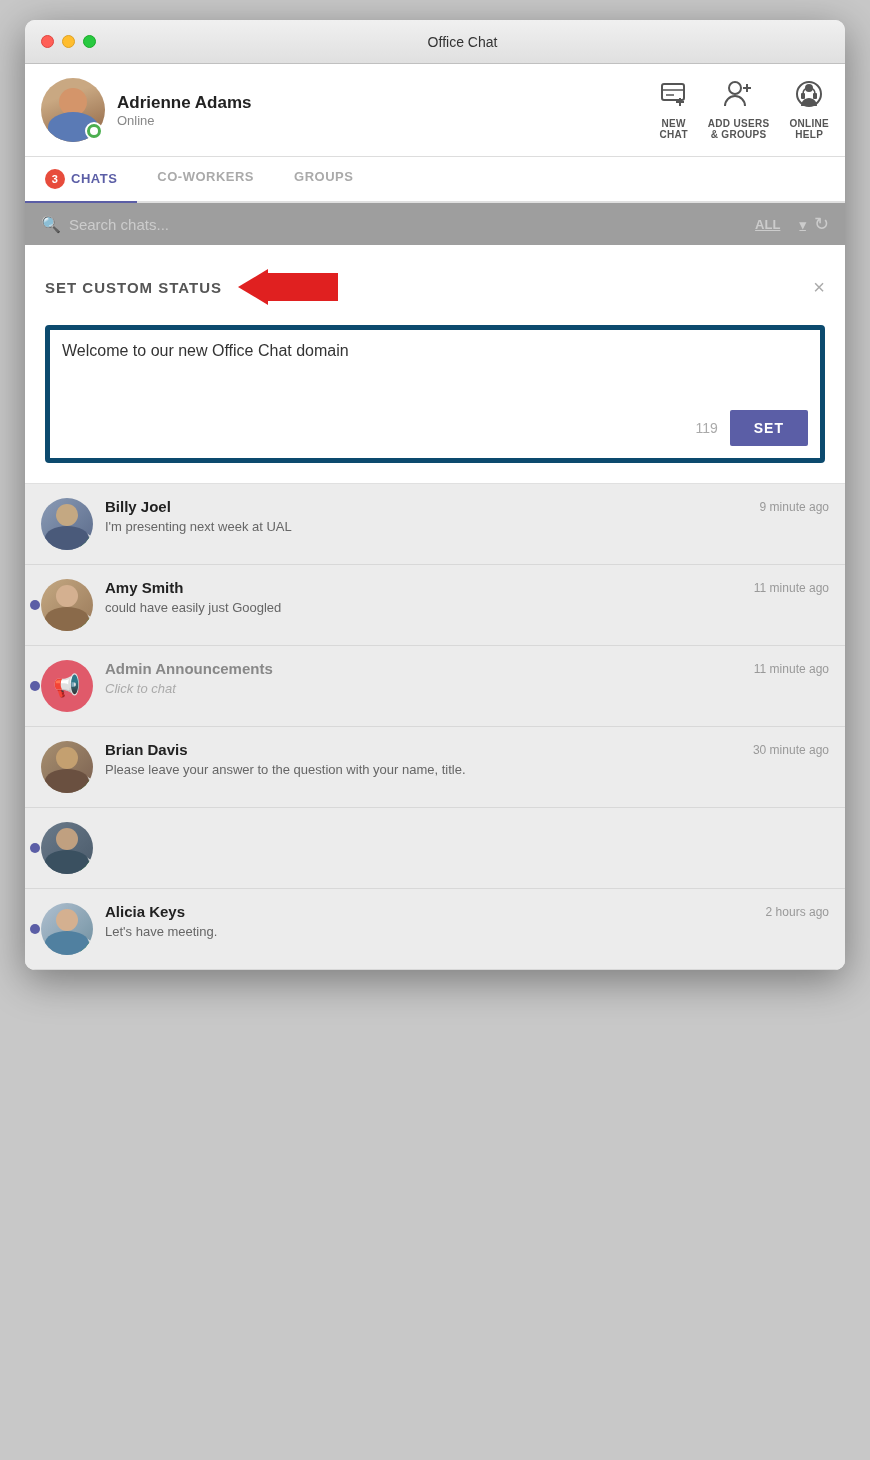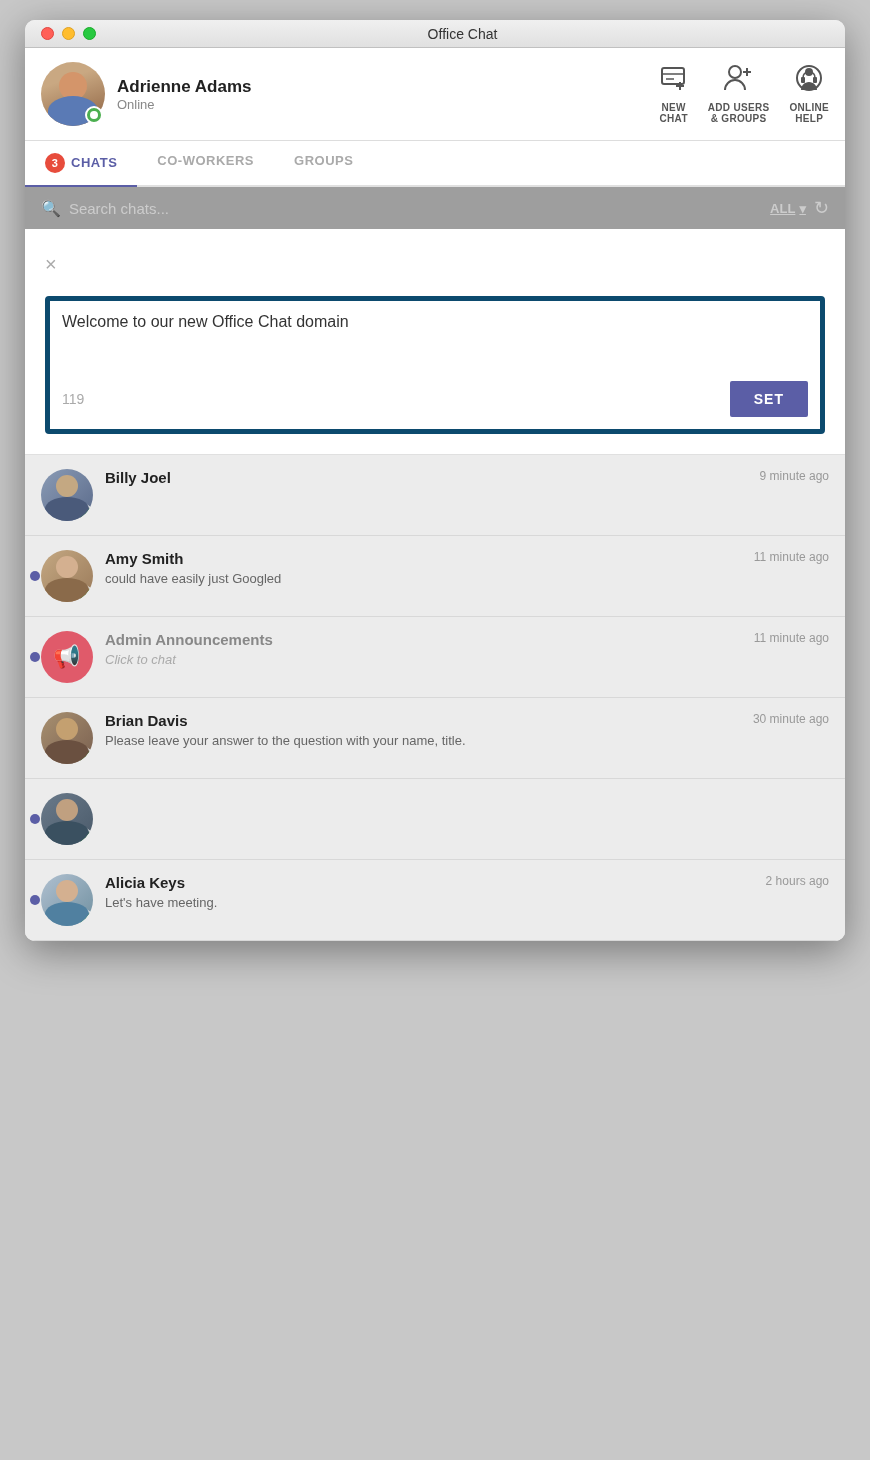--- a/index.html
+++ b/index.html
@@ -16,21 +16,21 @@
       width: 820px;
       margin-top: 20px;
       border-radius: 10px;
       overflow: hidden;
       box-shadow: 0 10px 40px rgba(0,0,0,0.4);
       background: #f0f0f0;
     }
     
     .title-bar {
       background: linear-gradient(to bottom, #f0f0f0, #e0e0e0);
-      height: 28px;
+      height: 44px;
       display: flex;
       align-items: center;
       padding: 0 16px;
       border-bottom: 1px solid #c0c0c0;
     }
     .traffic-lights {
       display: flex;
       gap: 8px;
       align-items: center;
     }
@@ -202,21 +202,21 @@
       color: #ddd;
       font-size: 15px;
     }
     .search-input::placeholder { color: #ccc; }
     .search-filter {
       color: #ccc;
       font-size: 13px;
       font-weight: 600;
       display: flex;
       align-items: center;
-      gap: 4px;
+      gap: 19px;
       cursor: pointer;
       text-decoration: underline;
     }
     .refresh-icon {
       color: #ccc;
       font-size: 18px;
       cursor: pointer;
     }
     
     .custom-status-popup {
@@ -262,22 +262,22 @@
       font-size: 16px;
       color: #333;
       resize: none;
       flex: 1;
       min-height: 60px;
       font-family: inherit;
     }
     .textarea-footer {
       display: flex;
       align-items: center;
-      justify-content: space-between;
-      gap: 0;
+      justify-content: flex-end;
+      gap: 12px;
       margin-top: 8px;
     }
     .char-count {
       font-size: 14px;
       color: #aaa;
     }
     .set-button {
       background: #5b5ea6;
       color: white;
       border: none;
@@ -320,21 +320,21 @@
       border-radius: 50%;
       border: 2px solid #ececec;
       display: flex;
       align-items: center;
       justify-content: center;
     }
     .chat-content { flex: 1; min-width: 0; }
     .chat-header-row {
       display: flex;
       justify-content: space-between;
-      align-items: flex-start;
+      align-items: center;
       margin-bottom: 4px;
     }
     .chat-name {
       font-size: 15px;
       font-weight: 700;
       color: #222;
     }
     .chat-name.muted { color: #888; }
     .chat-time {
       font-size: 12px;
@@ -581,20 +581,28 @@
     <input class="search-input" type="text" placeholder="Search chats..." style="">
     <div class="search-filter">
       <span>ALL</span>
       <span>▾</span>
     </div>
     <span class="refresh-icon">↻</span>
   </div>
 
   <div class="custom-status-popup">
     <div class="popup-header">
+      <div class="popup-title-row">
+        <span class="popup-title">SET CUSTOM STATUS</span>
+
+        <div style="display:inline-flex;align-items:center;">
+          <div style="width:0;height:0;border-top:18px solid transparent;border-bottom:18px solid transparent;border-right:30px solid #e02020;"></div>
+          <div style="width:70px;height:28px;background:#e02020;"></div>
+        </div>
+      </div>
       <span class="popup-close">×</span>
     </div>
     <div class="status-textarea-wrap">
       <textarea class="status-textarea" rows="3" style="">Welcome to our new Office Chat domain</textarea>
       <div class="textarea-footer">
         <span class="char-count">119</span>
         <button class="set-button">SET</button>
       </div>
     </div>
   </div>
@@ -603,20 +611,21 @@
 
     <div class="chat-item">
       <div class="chat-avatar av-billy">
         <div class="chat-online-badge"></div>
       </div>
       <div class="chat-content">
         <div class="chat-header-row">
           <span class="chat-name">Billy Joel</span>
           <span class="chat-time">9 minute ago</span>
         </div>
+        <div class="chat-message">I'm presenting next week at UAL</div>
       </div>
     </div>
 
     <div class="chat-item" style="position:relative;">
       <div class="unread-dot"></div>
       <div class="chat-avatar av-amy">
         <div class="chat-online-badge"></div>
       </div>
       <div class="chat-content">
         <div class="chat-header-row">

